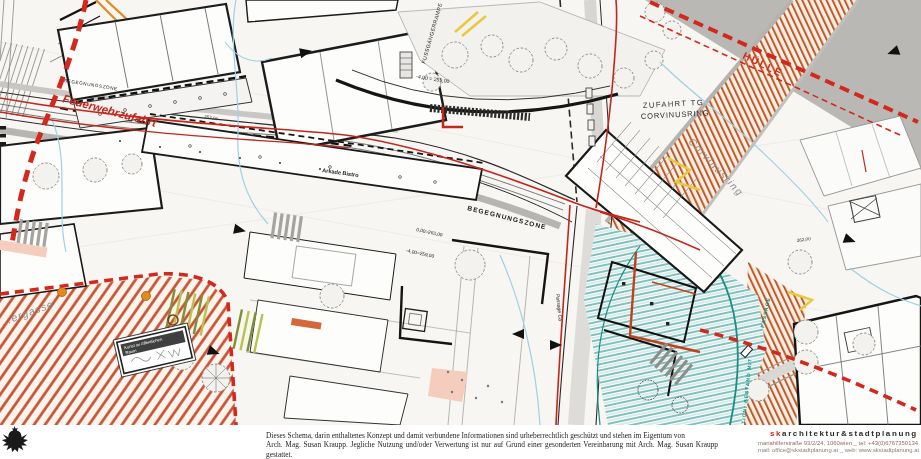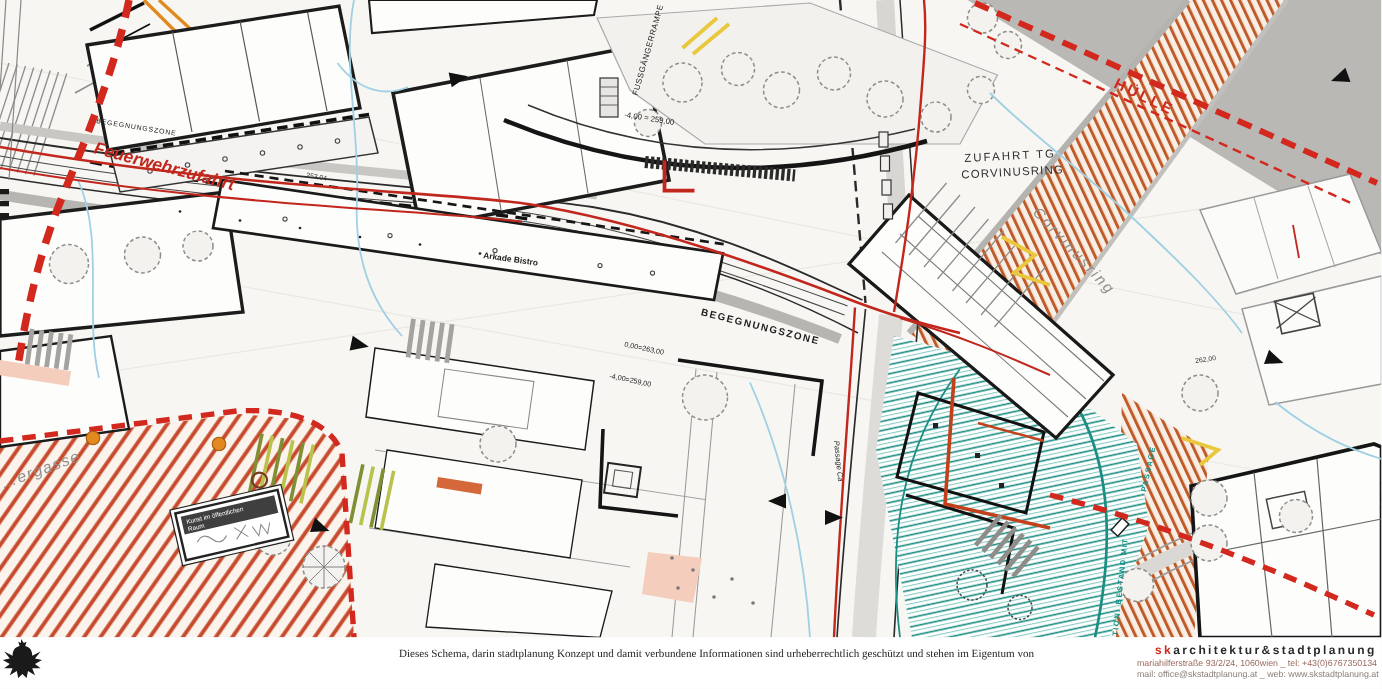--- a/index.html
+++ b/index.html
@@ -356,21 +356,22 @@
     <text x="797" y="242" font-size="4.6" fill="#333" transform="rotate(-8 797 242)">262,00</text>
     <text x="2" y="326" font-size="10.5" font-style="italic" fill="#8f8d8a" letter-spacing="1" transform="rotate(-20 2 326)">…ergasse</text>
     <text x="556" y="294" font-size="5" font-style="italic" fill="#222" transform="rotate(84 556 294)">Passage Ca</text>
     <text x="745" y="424" font-size="5" font-weight="bold" fill="#0f8f86" letter-spacing="1" transform="rotate(-84 745 424)">TION: BESTAND MIT</text>
     <text x="764" y="328" font-size="5" font-weight="bold" fill="#0f8f86" letter-spacing="1" transform="rotate(-78 764 328)">PASSAGE</text>
   </g>
 </svg>
 
 <div class="footer">
   <div class="disclaimer">
-    <div>Dieses Schema, darin stadtplanung Konzept und damit verbundene Informationen sind urheberrechtlich geschützt und stehen im Eigentum von</div>
+    <div>Dieses Schema, darin enthaltenes Konzept und damit verbundene Informationen sind urheberrechtlich geschützt und stehen im Eigentum von</div>
+    <div>Arch. Mag. Susan Kraupp. Jegliche Nutzung und/oder Verwertung ist nur auf Grund einer gesonderten Vereinbarung mit  Arch. Mag. Susan Kraupp gestattet.</div>
   </div>
   <svg class="eagle" width="28" height="28" viewBox="0 0 28 30">
     <path d="M14,1 l2,3 2,-1 -1,3 c4,1 5,4 5,7 l6,-3 -4,5 5,1 -5,3 4,3 -6,0 2,5 -5,-3 -1,5 -3,-3 -3,3 -1,-5 -5,3 2,-5 -6,0 4,-3 -5,-3 5,-1 -4,-5 6,3 c0,-3 1,-6 5,-7 l-1,-3 2,1 z" fill="#1a1a1a"></path>
   </svg>
   <div class="brand">
     <div class="brand-line"><span class="sk">sk</span><span>architektur&amp;stadtplanung</span></div>
     <div class="addr">mariahilferstraße 93/2/24, 1060wien _ tel: +43(0)6767350134</div>
     <div class="mail">mail: office@skstadtplanung.at _ web: www.skstadtplanung.at</div>
   </div>
 </div>

